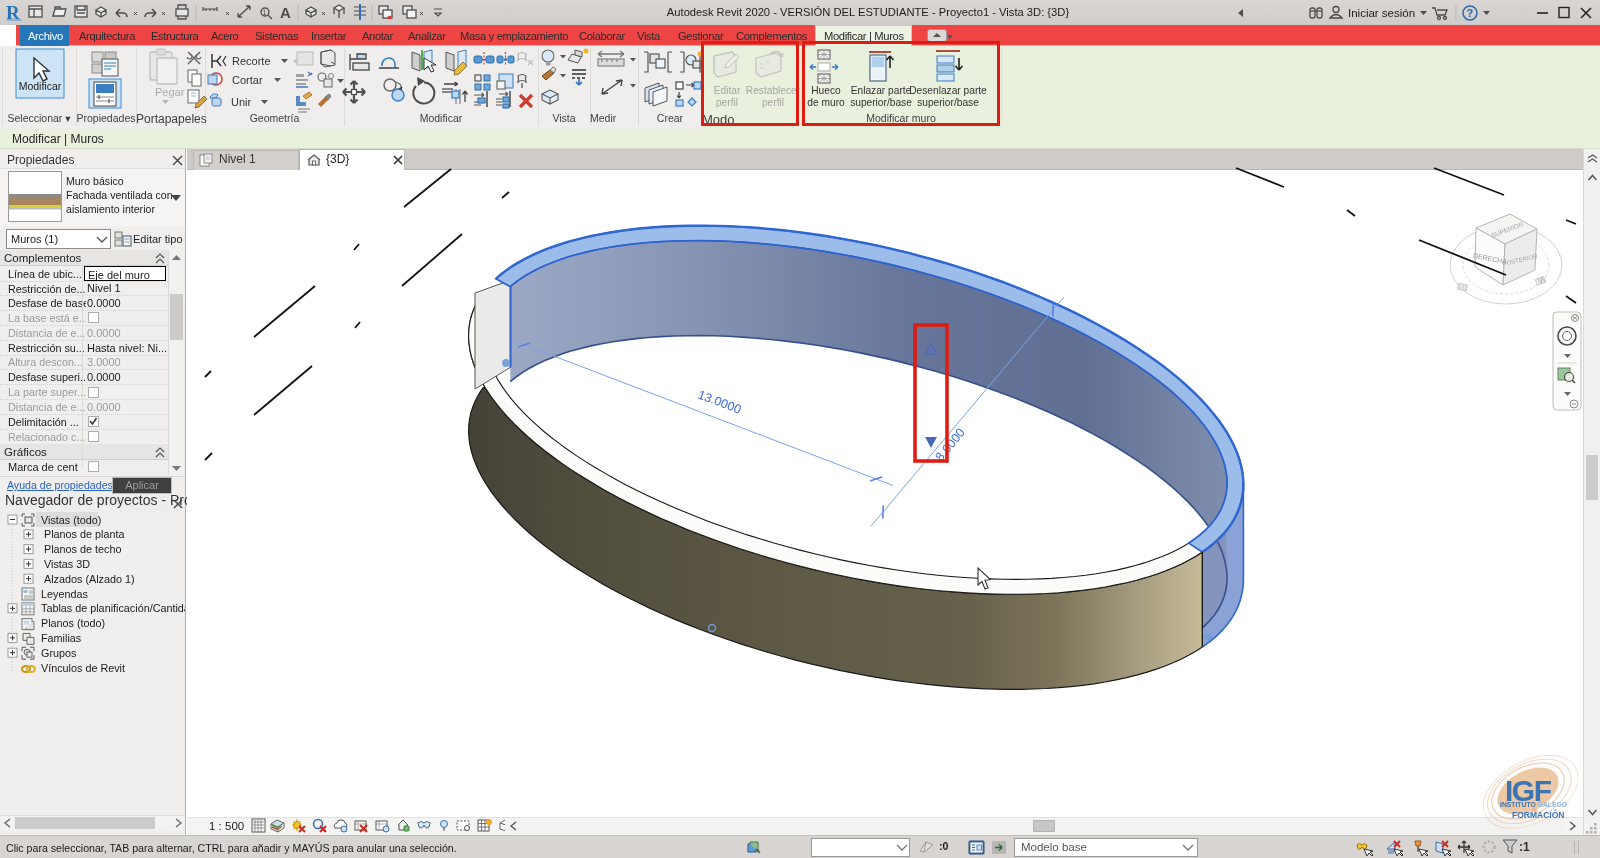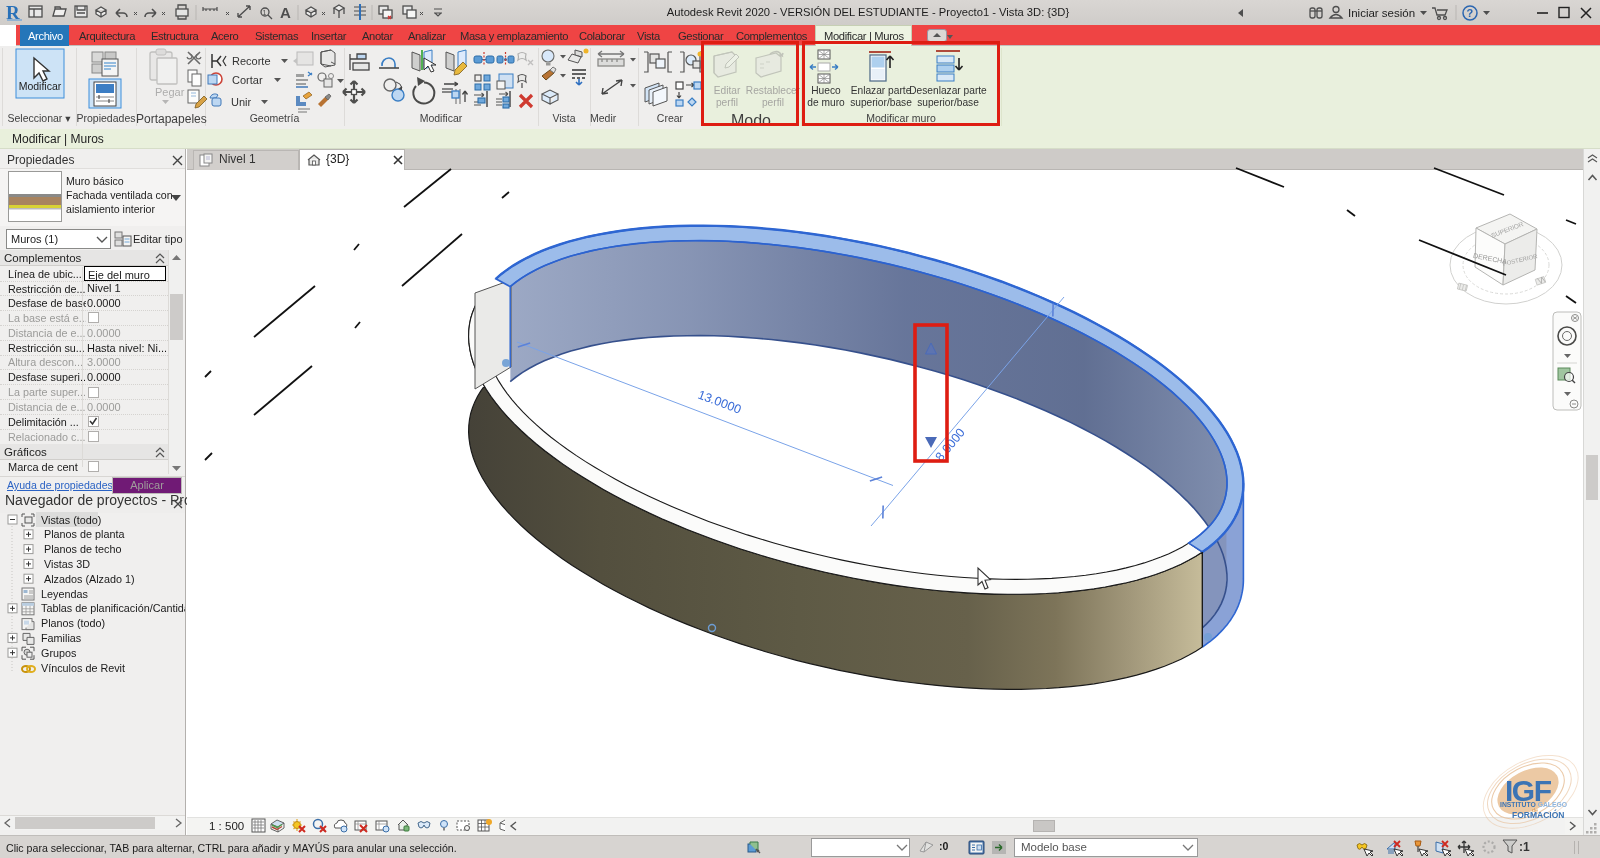--- a/index.html
+++ b/index.html
@@ -418,21 +418,21 @@
 </svg>
 <div class="abs" style="left:0;top:46px;width:1352px;height:83px;pointer-events:none">
 <div class="abs" style="left:2px;top:66px;width:74px;text-align:center;font-size:10.5px;color:#3f3f3f">Seleccionar ▾</div>
 <div class="abs" style="left:76px;top:66px;width:60px;text-align:center;font-size:10.5px;color:#3f3f3f">Propiedades</div>
 <div class="abs" style="left:136px;top:66px;width:69px;text-align:center;font-size:12px;color:#3f3f3f">Portapapeles</div>
 <div class="abs" style="left:205px;top:66px;width:139px;text-align:center;font-size:10.5px;color:#3f3f3f">Geometría</div>
 <div class="abs" style="left:344px;top:66px;width:194px;text-align:center;font-size:10.5px;color:#3f3f3f">Modificar</div>
 <div class="abs" style="left:538px;top:66px;width:52px;text-align:center;font-size:10.5px;color:#3f3f3f">Vista</div>
 <div class="abs" style="left:590px;top:66px;width:48px;font-size:10.5px;color:#3f3f3f">Medir</div>
 <div class="abs" style="left:638px;top:66px;width:64px;text-align:center;font-size:10.5px;color:#3f3f3f">Crear</div>
-<div class="abs" style="left:702px;top:66px;width:98px;text-align:center;font-size:16px;color:#3f3f3f">Modo</div>
+<div class="abs" style="left:702px;top:66px;width:98px;font-size:13px;color:#3f3f3f">Modo</div>
 <div class="abs" style="left:801px;top:66px;width:200px;text-align:center;font-size:10.5px;color:#3f3f3f">Modificar muro</div>
 </div>
 <div class="abs" style="left:701px;top:41px;width:98px;height:85px;border:3.5px solid #de1d12;z-index:30"></div>
 <div class="abs" style="left:802px;top:41px;width:198px;height:85px;border:3.5px solid #de1d12;z-index:30"></div>
 <div class="abs" id="optbar">
     <div class="abs" style="left:12px;top:3px;font-size:12px;color:#222">Modificar | Muros</div>
   </div>
 <div class="abs" id="leftcol">
 <div class="abs" style="left:7px;top:4px;font-size:12px;color:#333">Propiedades</div>
 <svg class="abs" style="left:172px;top:6px" width="12" height="12">
@@ -525,21 +525,21 @@
 <div class="abs" style="left:168px;top:101px;width:16px;height:223.9600000000001px;background:#f0f0ef;border-left:1px solid #dcdad7"></div>
 <svg class="abs" style="left:170px;top:103px" width="13" height="12">
       <path d="M2 8 l4.5 -5 l4.5 5 Z" fill="#777"></path>
     </svg>
 <div class="abs" style="left:170px;top:145px;width:13px;height:46px;background:#cdcbc9"></div>
 <svg class="abs" style="left:170px;top:313.9600000000001px" width="13" height="12">
       <path d="M2 3 l4.5 5 l4.5 -5 Z" fill="#777"></path>
     </svg>
 <div class="abs" style="left:0;top:327.4600000000001px;width:185px;height:19px;background:#f0efee;border-top:1px solid #d8d6d3"></div>
 <div class="abs" style="left:7px;top:330.4600000000001px;font-size:10.6px;color:#2a62c4;text-decoration:underline;white-space:nowrap">Ayuda de propiedades</div>
-<div class="abs" style="left:112px;top:328.4600000000001px;width:70px;height:17px;background:#701a75;border:1px solid #bdbbb8;font-size:11px;color:#9f9d9b;text-align:center;padding-top:1px">Aplicar</div>
+<div class="abs" style="left:112px;top:328.4600000000001px;width:60px;height:17px;background:#404040;border:1px solid #bdbbb8;font-size:11px;color:#9f9d9b;text-align:center;padding-top:1px">Aplicar</div>
 <div class="abs" style="left:0;top:346.4600000000001px;width:185px;height:18px;background:#eeedec"></div>
 <div class="abs" style="left:5px;top:343px;font-size:14px;color:#333;white-space:nowrap">Navegador de proyectos - Proyecto1</div>
 <svg class="abs" style="left:173px;top:350.4600000000001px" width="11" height="11">
       <path d="M1 1 l8 8 M9 1 l-8 8" stroke="#444" stroke-width="1.4"></path>
     </svg>
 <svg class="abs" style="left:0;top:363.4600000000001px" width="185" height="170">
 <line x1="12" y1="8" x2="12" y2="160" stroke="#c8c6c3" stroke-dasharray="1 2"></line>
 <rect x="36" y="0" width="62" height="15" fill="#dcdcdb"></rect>
 <rect x="8" y="3" width="9" height="9" fill="#fff" stroke="#9a9a98"></rect>
 <line x1="10" y1="7.5" x2="15" y2="7.5" stroke="#333"></line>

